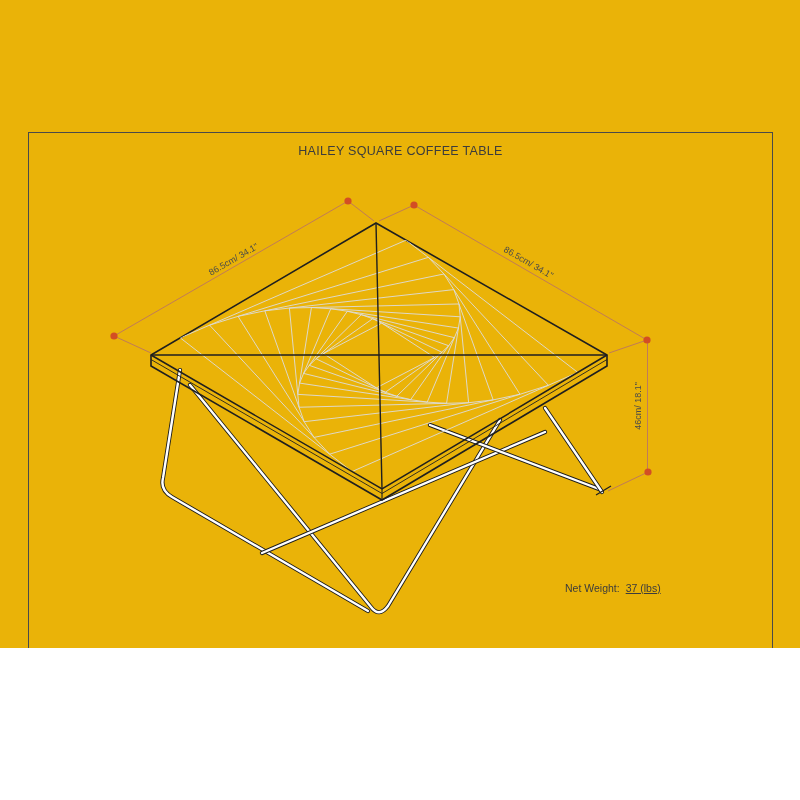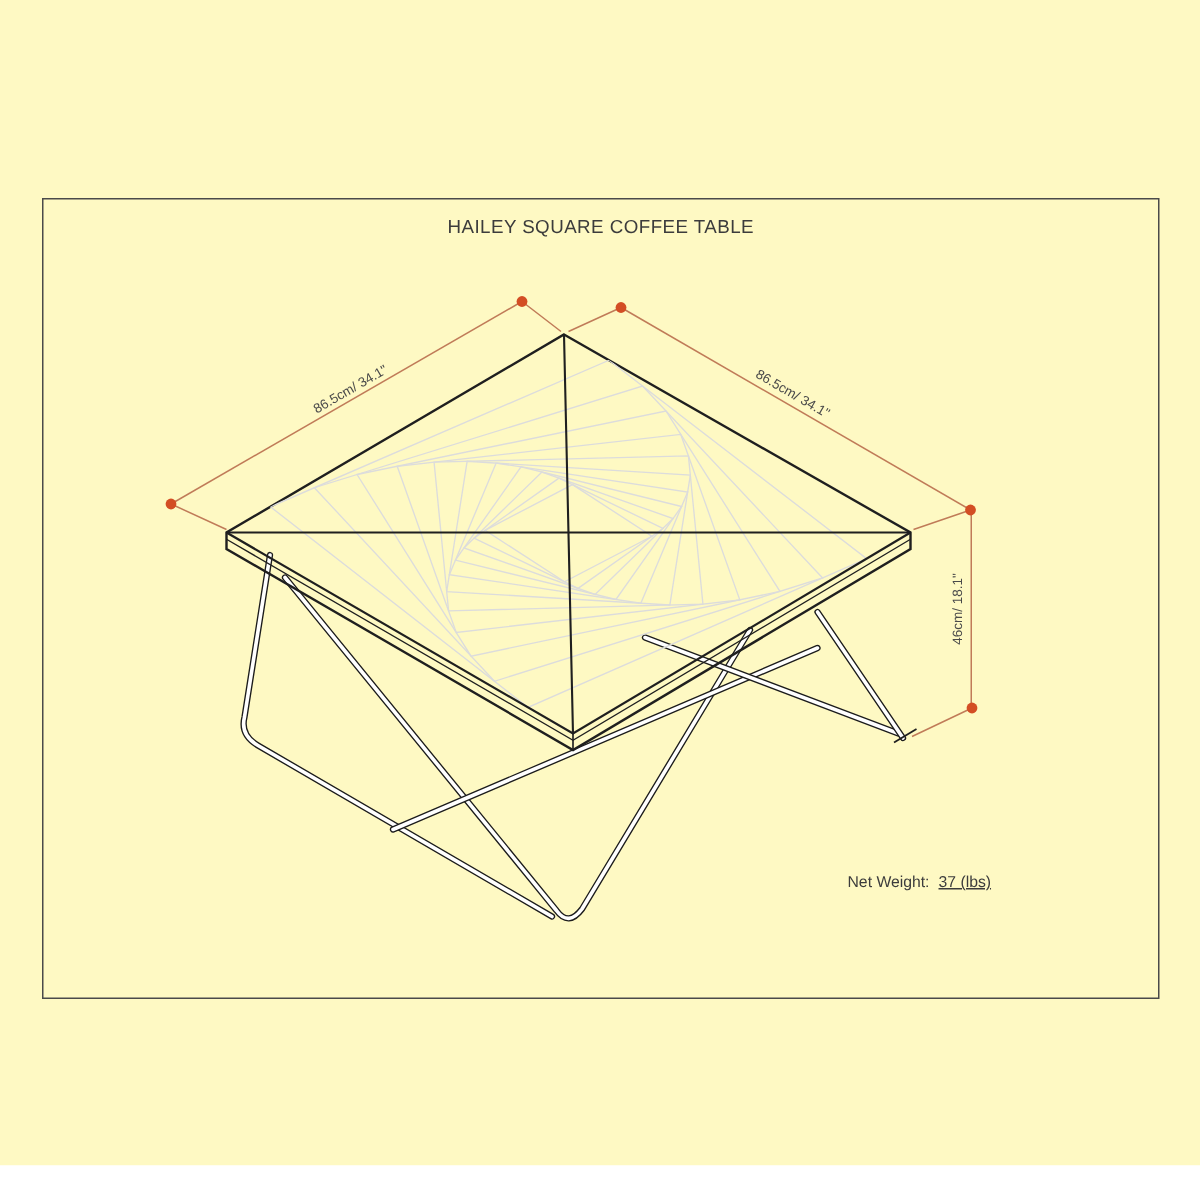--- a/index.html
+++ b/index.html
@@ -1,16 +1,16 @@
 <!DOCTYPE html>
 <html><head>
 <meta charset="utf-8">
 <style>
   html,body{margin:0;padding:0;background:#ffffff;}
-  .page{position:relative;width:800px;height:777px;background:#fef9c3;overflow:hidden;
+  .page{position:relative;width:800px;height:648px;background:#eab308;overflow:hidden;
         font-family:"Liberation Sans", sans-serif;}
   .frame{position:absolute;left:28px;top:132px;width:745px;height:534px;
          border:1px solid #4a4a4a;box-sizing:border-box;}
   .title{position:absolute;left:28px;top:144px;width:745px;text-align:center;
          font-size:12.5px;letter-spacing:.3px;color:#3c3c3c;}
   .netweight{position:absolute;left:565px;top:582px;font-size:10.5px;color:#3c3c3c;}
   .netweight .val{margin-left:6px;text-decoration:underline;}
   svg{position:absolute;left:0;top:0;}
   .blk{stroke:#1f1f1f;fill:none;}
   .grain{stroke:#dcdcdc;stroke-width:0.9;fill:none;}

